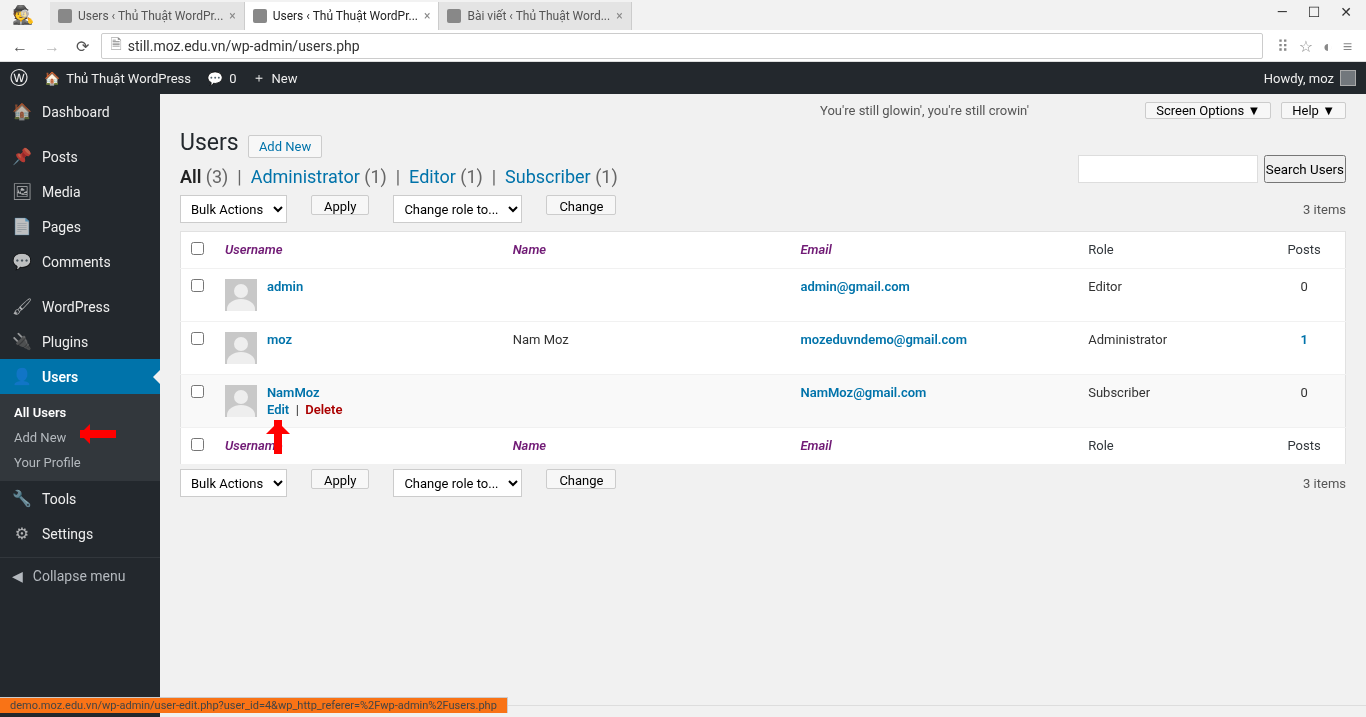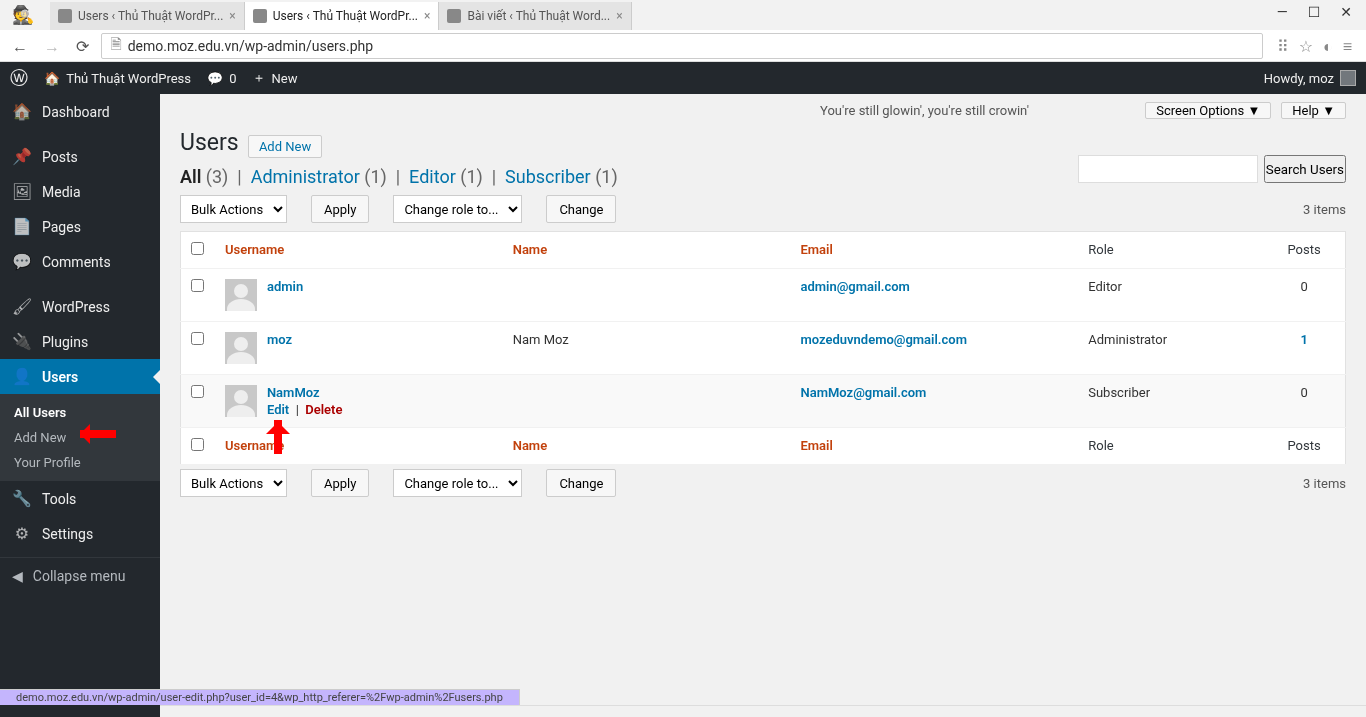--- a/index.html
+++ b/index.html
@@ -52,51 +52,51 @@
 .page-head .add-new { border:1px solid #ccc; background:#f7f7f7; color:#0073aa; padding:3px 10px; font-size:13px; border-radius:2px; cursor:pointer; vertical-align:middle; }
 
 .subsubsub { padding:4px 20px 8px; font-size:18px; color:#666; }
 .subsubsub a { color:#0073aa; text-decoration:none; cursor:pointer; }
 .subsubsub .current { color:#222; font-weight:600; }
 .subsubsub .count { color:#666; }
 
 .tablenav { display:flex; align-items:center; justify-content:space-between; padding:4px 20px 8px; }
 .tablenav .left-actions { display:flex; gap:24px; }
 .tablenav select { border:1px solid #ccc; padding:2px 6px; font-size:13px; height:28px; background:#fff; }
-.tablenav .button { border:1px solid #ccc; background:#f7f7f7; padding:3px 12px; font-size:13px; border-radius:2px; cursor:pointer; height:28px; }
+.tablenav .button { border:1px solid #ccc; background:#f7f7f7; padding:3px 12px; font-size:13px; border-radius:2px; cursor:pointer; height:20px; }
 .tablenav .items-count { color:#555; }
 
 .search-row { display:flex; justify-content:flex-end; gap:6px; padding:0 20px 8px; margin-top:-40px; }
 .search-row input { border:1px solid #ddd; height:28px; width:180px; padding:0 6px; }
 
 table.users { width:calc(100% - 40px); margin:0 20px; border-collapse:collapse; background:#fff; border:1px solid #e1e1e1; }
 table.users th, table.users td { text-align:left; padding:10px; font-size:13px; vertical-align:top; border-bottom:1px solid #f1f1f1; }
 table.users thead th, table.users tfoot th { color:#32373c; font-weight:400; }
-table.users thead th a, table.users tfoot th a { color:#c2410c; font-weight:600; }
+table.users thead th a, table.users tfoot th a { color:#701a75; font-weight:600;font-style:italic; }
 table.users th.cb, table.users td.cb { width:30px; text-align:center; }
 .col-username { width:280px; }
 .col-name { width:280px; }
 .col-email { width:280px; }
 .col-role { width:180px; }
 .col-posts { width:80px; text-align:center !important; }
 .user-cell { display:flex; align-items:flex-start; gap:10px; }
 .user-cell .avatar { width:32px; height:32px; background:#c8c8c8; position:relative; overflow:hidden; }
 .user-cell .avatar:before { content:""; position:absolute; left:9px; top:5px; width:14px; height:14px; background:#eee; border-radius:50%; }
 .user-cell .avatar:after { content:""; position:absolute; left:2px; top:20px; width:28px; height:20px; background:#eee; border-radius:50% 50% 0 0; }
 .user-cell .u-name { color:#0073aa; font-weight:600; }
 .row-actions { font-size:13px; margin-top:2px; }
 .row-actions a { color:#0073aa; cursor:pointer; font-weight:600; }
 .row-actions .delete { color:#a00; }
 table.users td a.mail { color:#0073aa; font-weight:600; cursor:pointer; }
 table.users td.posts a { color:#0073aa; font-weight:600; }
 tr.hover { background:#f9f9f9; }
 
 .wp-footer { display:flex; justify-content:space-between; padding:20px; color:#666; font-size:13px; border-top:1px solid #ddd; margin-top:200px; background:#f1f1f1; }
 
-.status-bar { position:absolute; left:0; bottom:12px; font-size:11px; color:#444; background:#c4b5fd; padding:1px 16px; border:1px solid #ccc; border-left:none; border-bottom:none; }
+.status-bar { position:absolute; left:0; bottom:4px; font-size:11px; color:#444; background:#f97316; padding:1px 10px; border:1px solid #ccc; border-left:none; border-bottom:none; }
 
 
 .arrow { position:absolute; pointer-events:none; }
 .arrow.a1 { left:70px; top:424px; width:50px; height:20px; }
 .arrow.a1:before { content:""; position:absolute; left:10px; top:6px; width:36px; height:8px; background:#ff0000; }
 .arrow.a1:after { content:""; position:absolute; left:0; top:0; border:10px solid transparent; border-right-color:#ff0000; }
 .arrow.a2 { left:266px; top:410px; width:24px; height:46px; }
 .arrow.a2:before { content:""; position:absolute; left:8px; top:10px; width:8px; height:34px; background:#ff0000; }
 .arrow.a2:after { content:""; position:absolute; left:0; top:0; border:12px solid transparent; border-bottom-color:#ff0000; }
 </style>
@@ -126,21 +126,21 @@
     <span>—</span>
     <span>☐</span>
     <span>✕</span>
   </div>
   <div class="addr-bar">
     <span class="nav-btn">←</span>
     <span class="nav-btn disabled">→</span>
     <span class="nav-btn">⟳</span>
     <div class="addr-box">
         <span class="doc-icon">🗎</span>
-        <span>demo.moz.edu.vn/wp-admin/users.php</span>
+        <span>still.moz.edu.vn/wp-admin/users.php</span>
       </div>
     <div class="addr-right">
       <span>⠿</span>
       <span>☆</span>
       <span>◐</span>
       <span>≡</span>
     </div>
   </div>
 </div>
 

